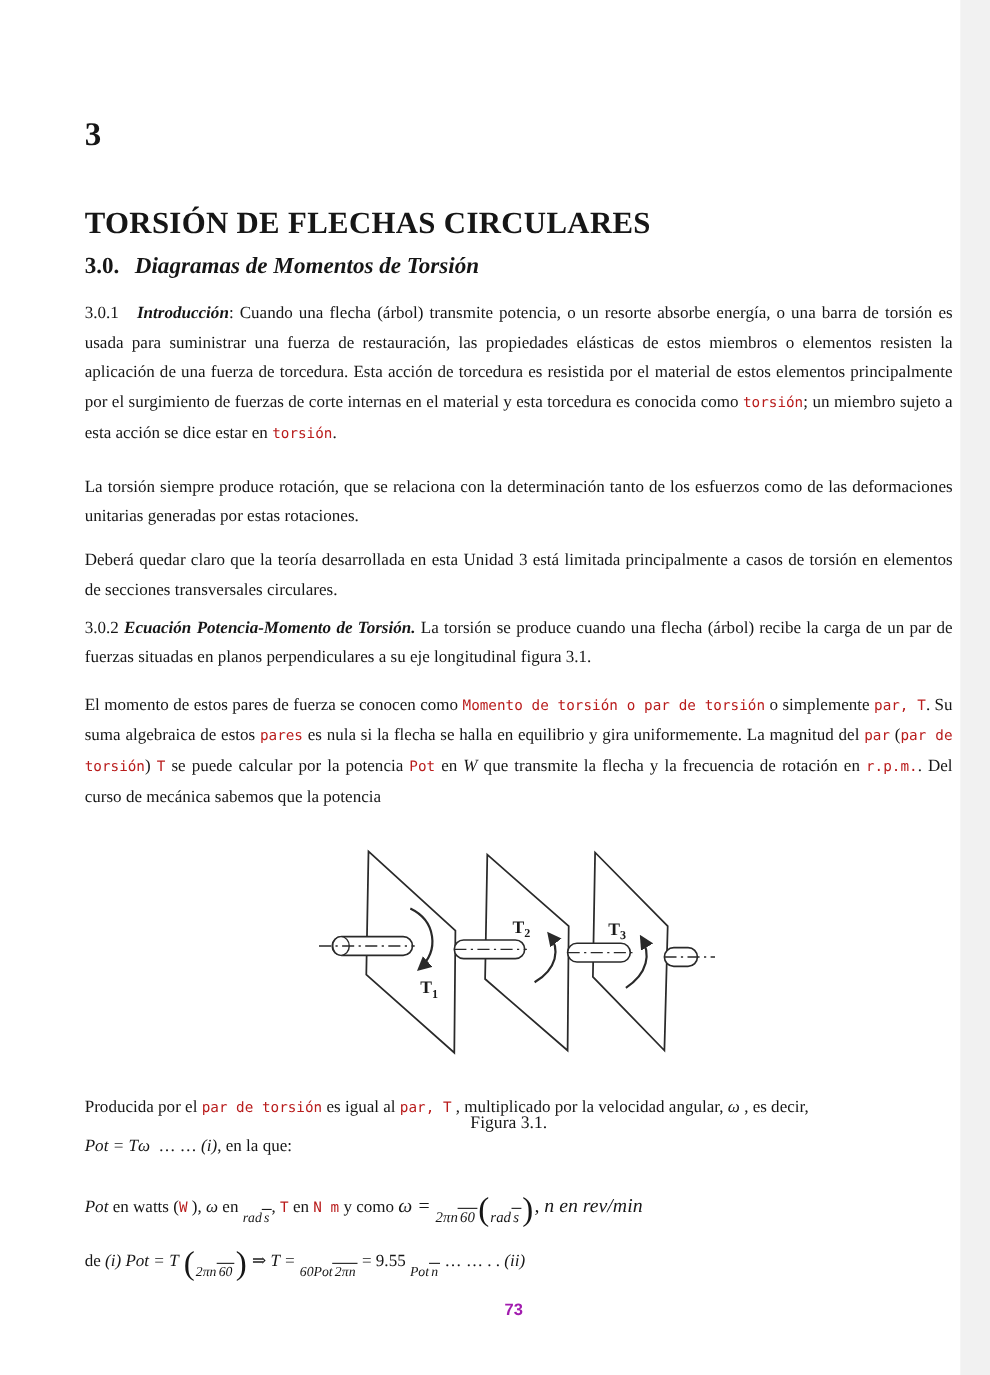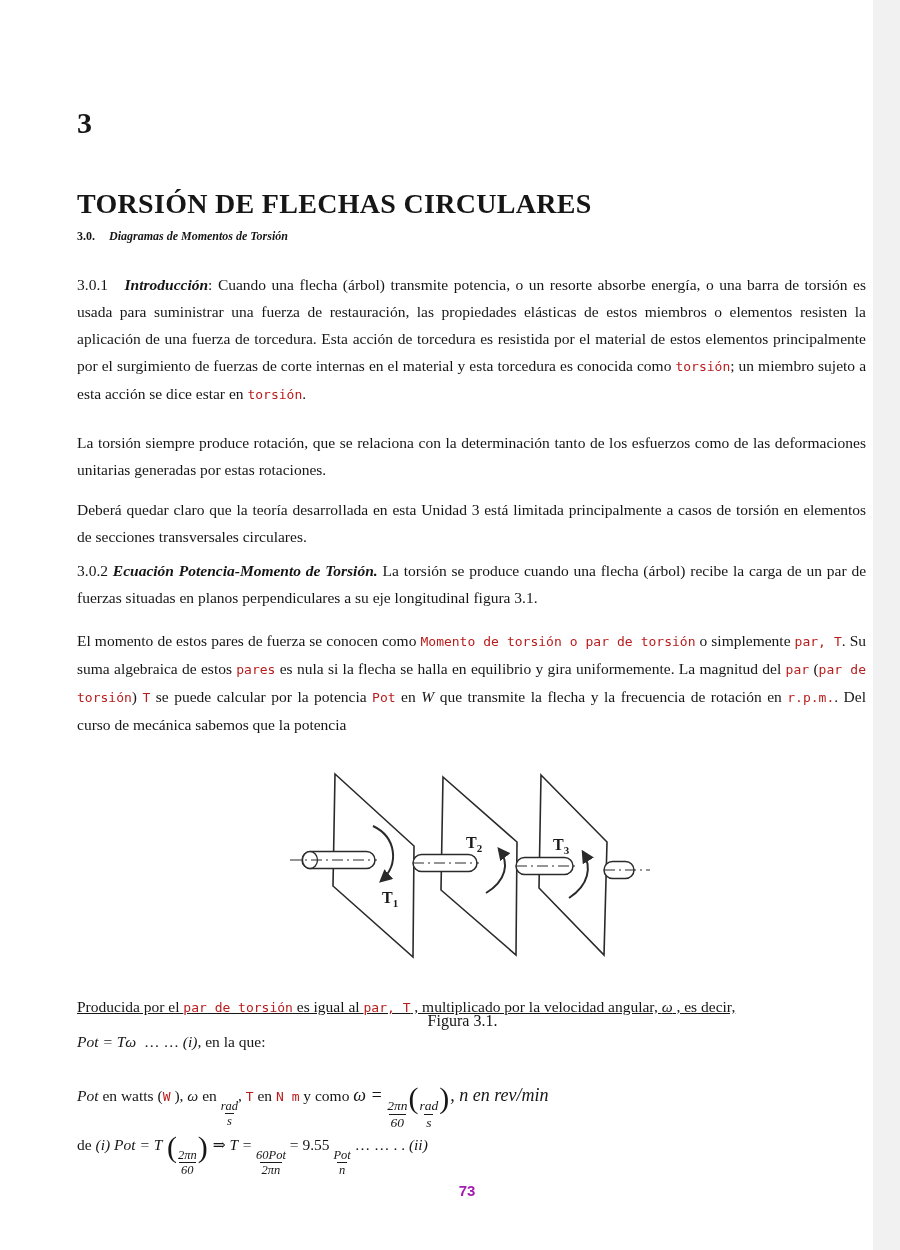--- a/index.html
+++ b/index.html
@@ -4,33 +4,33 @@
 <style>
   html,body{margin:0;padding:0;}
   body{
     width:900px;height:1250px;position:relative;background:#ffffff;
     font-family:"Liberation Serif","DejaVu Serif",serif;color:#161616;
     overflow:hidden;
   }
   .edge-strip{position:absolute;top:0;right:0;width:27px;height:1250px;background:#f1f1f1;}
   .chapter-num{position:absolute;left:77px;top:106px;font-size:30px;font-weight:bold;line-height:1.1;}
   .chapter-title{position:absolute;left:77px;top:144px;font-size:28px;font-weight:bold;letter-spacing:.3px;margin-top:44px;}
-  .section-heading{position:absolute;left:77px;top:229px;font-size:12px;font-weight:bold;}
+  .section-heading{position:absolute;left:77px;top:229px;font-size:21px;font-weight:bold;}
   .section-heading .sec-title{font-style:italic;margin-left:14px;}
   .para{
     position:absolute;left:77px;width:789px;font-size:15.5px;line-height:27px;
     text-align:justify;
   }
   .bi{font-weight:bold;font-style:italic;margin-top:24px;}
   .it{font-style:italic;}
   .mono{font-family:"DejaVu Sans Mono","Liberation Mono",monospace;color:#b91c1c;font-size:13px;}
   .mathline{position:absolute;left:77px;width:789px;font-size:15.5px;line-height:1.2;text-align:left;}
   .itlg{font-style:italic;font-size:18px;}
   .paren{font-size:30px;font-weight:normal;vertical-align:-7px;line-height:0;padding:0 1px;}
-  .frac{display:inline-flex;flex-direction:column;align-items:center;vertical-align:-9px;
+  .frac{display:inline-flex;align-items:center;vertical-align:-9px;
         line-height:1.15;font-size:12.5px;text-align:center;margin-top:32px;}
   .frac .den{border-top:1.2px solid #1a1a1a;padding:0 2px;}
   .frac.itlg{font-size:13.5px;font-style:italic;}
   .figure-wrap{position:absolute;left:285px;top:763px;width:380px;height:200px;}
   .figure-caption{position:absolute;left:285px;top:1012px;width:355px;text-align:center;font-size:16px;}
   .page-number{position:absolute;left:37px;top:1182px;width:860px;text-align:center;
                font-family:"Liberation Sans",sans-serif;font-size:15px;font-weight:bold;color:#a21caf;}
 </style>
 </head>
 <body>
@@ -79,21 +79,21 @@
     <path d="M 486,893 C 506,881 510,863 499,849" fill="none" stroke="#2a2a2a" stroke-width="2" marker-end="url(#arrowhead)"></path>
     <path d="M 569,898 C 589,885 592,867 583,852" fill="none" stroke="#2a2a2a" stroke-width="2" marker-end="url(#arrowhead)"></path>
 
     <text x="382" y="903" font-family="Liberation Serif, DejaVu Serif, serif" font-size="16" font-weight="bold" fill="#1a1a1a"><tspan>T</tspan><tspan dy="4" font-size="11">1</tspan></text>
     <text x="466" y="848" font-family="Liberation Serif, DejaVu Serif, serif" font-size="16" font-weight="bold" fill="#1a1a1a"><tspan>T</tspan><tspan dy="4" font-size="11">2</tspan></text>
     <text x="553" y="850" font-family="Liberation Serif, DejaVu Serif, serif" font-size="16" font-weight="bold" fill="#1a1a1a"><tspan>T</tspan><tspan dy="4" font-size="11">3</tspan></text>
   </svg>
 </div>
 <div class="figure-caption">Figura 3.1.</div>
 
-<div class="para" style="top:993px;text-decoration:underline;"><span>Producida por el </span><span class="mono">par de torsión</span><span> es igual al </span><span class="mono">par, T</span><span> , multiplicado por la velocidad angular, </span><span class="it">ω</span><span> , es decir,</span></div>
+<div class="para" style="top:993px;"><span>Producida por el </span><span class="mono">par de torsión</span><span> es igual al </span><span class="mono">par, T</span><span> , multiplicado por la velocidad angular, </span><span class="it">ω</span><span> , es decir,</span></div>
 
 <div class="mathline" style="top:1033px;"><span class="it">Pot = Tω</span><span>&nbsp; … … </span><span class="it">(i)</span><span>, en la que:</span></div>
 <div class="mathline" style="top:1066px;"><span class="it">Pot</span><span> en watts (</span><span class="mono">W</span><span> ), </span><span class="it">ω</span><span> en </span><span class="frac it">
       <span class="num">rad</span>
       <span class="den">s</span>
     </span><span>, </span><span class="mono">T</span><span> en </span><span class="mono">N m</span><span> y como </span><span class="itlg">ω = </span><span class="frac itlg">
       <span class="num">2πn</span>
       <span class="den">60</span>
     </span><span class="paren">(</span><span class="frac itlg">
       <span class="num">rad</span>

